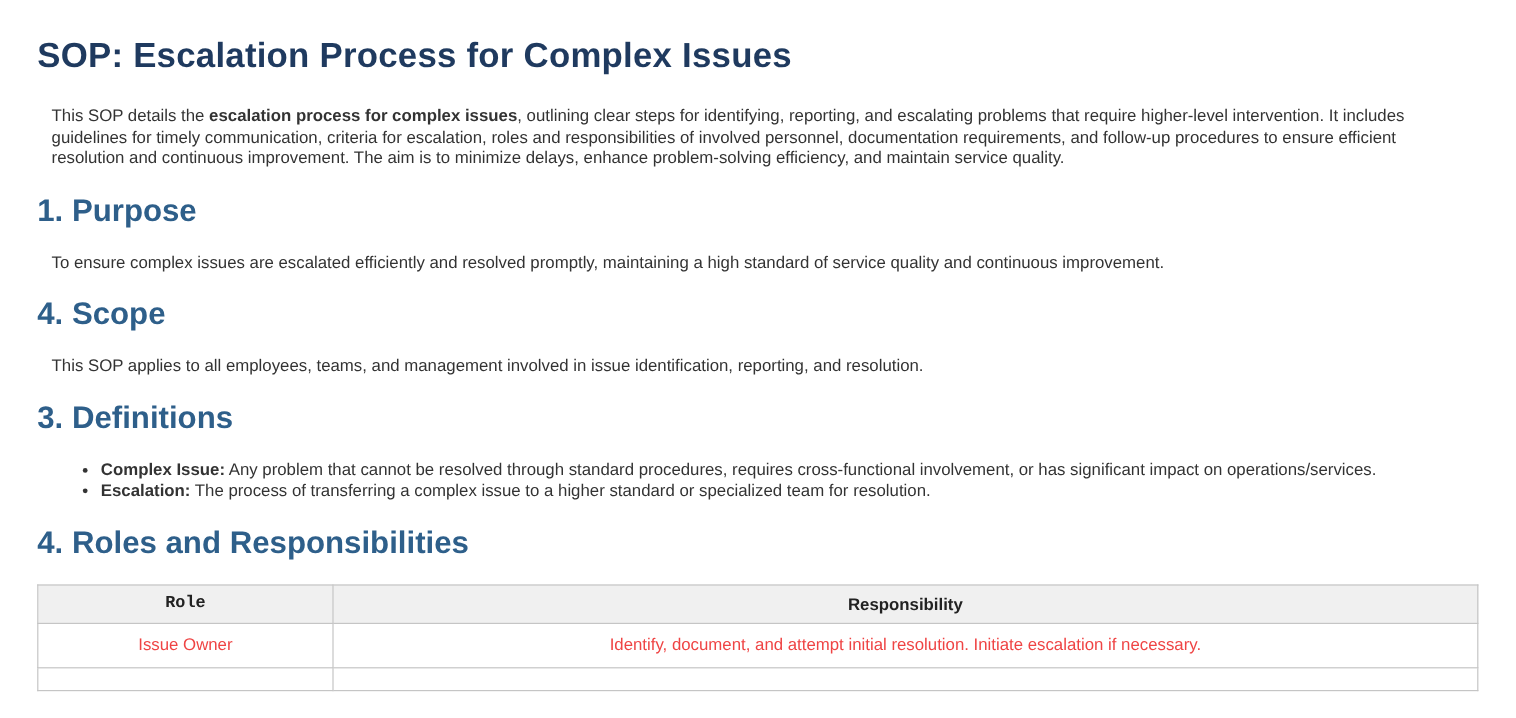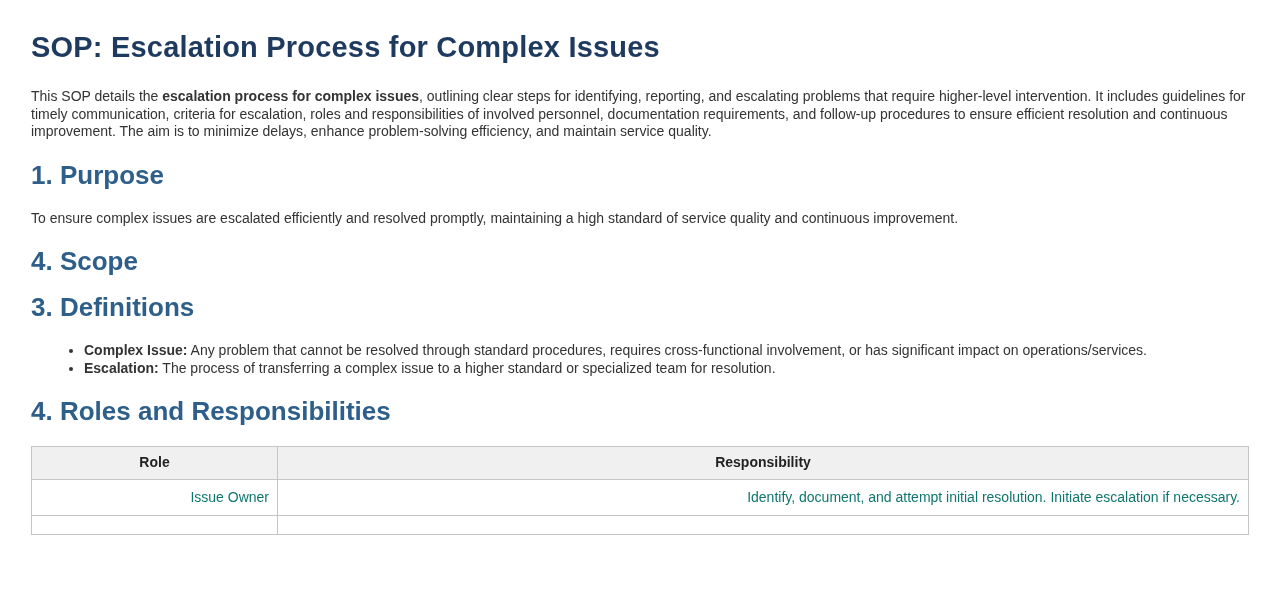--- a/index.html
+++ b/index.html
@@ -7,36 +7,36 @@
     margin: 0;
     background: #ffffff;
     font-family: "Liberation Sans", sans-serif;
     font-size: 14px;
     line-height: 17.5px;
     color: #333333;
   }
   .page {
     width: 1263px;
     box-sizing: border-box;
-    padding: 31px 14px 0 31px;
+    padding: 31px 31px 0 31px;
   }
   h1 {
     font-size: 29px;
     line-height: 33px;
     margin: 0 0 24px 0;
     color: #1f3a5f;
     letter-spacing: 0.2px;
   }
   h2 {
     font-size: 26px;
     line-height: 22px;
     margin: 23px 0 24px 0;
     color: #2e5f8a;
   }
-  p { margin: 0; }
+  p { margin: 12px; }
   .bold { font-weight: bold; }
   ul {
     margin: 16px;
     padding-left: 37px;
   }
   li { margin: 0; }
   table {
     border-collapse: collapse;
     width: 100%;
     margin-top: 24px;
@@ -48,39 +48,40 @@
     line-height: 17.5px;
   }
   th {
     background: #f0f0f0;
     font-weight: bold;
     text-align: center;
     color: #222222;
     padding: 7px 8px;
   }
   td {
-    text-align: right;
-    color: #0f766e;
+    text-align: center;
+    color: #ef4444;
     padding: 9px 8px;
   }
-  .col-role { width: 229px; }
+  .col-role { width: 229px; font-family: Liberation Mono, monospace; }
 </style>
 </head>
 <body>
 
 <div class="page">
 
   <h1>SOP: Escalation Process for Complex Issues</h1>
 
   <p><span>This SOP details the </span><span class="bold">escalation process for complex issues</span><span>, outlining clear steps for identifying, reporting, and escalating problems that require higher-level intervention. It includes guidelines for timely communication, criteria for escalation, roles and responsibilities of involved personnel, documentation requirements, and follow-up procedures to ensure efficient resolution and continuous improvement. The aim is to minimize delays, enhance problem-solving efficiency, and maintain service quality.</span></p>
 
   <h2>1. Purpose</h2>
   <p>To ensure complex issues are escalated efficiently and resolved promptly, maintaining a high standard of service quality and continuous improvement.</p>
 
   <h2>4. Scope</h2>
+  <p>This SOP applies to all employees, teams, and management involved in issue identification, reporting, and resolution.</p>
 
   <h2>3. Definitions</h2>
   <ul>
     <li><span class="bold">Complex Issue:</span><span> Any problem that cannot be resolved through standard procedures, requires cross-functional involvement, or has significant impact on operations/services.</span></li>
     <li><span class="bold">Escalation:</span><span> The process of transferring a complex issue to a higher standard or specialized team for resolution.</span></li>
   </ul>
 
   <h2>4. Roles and Responsibilities</h2>
 
   <table>

